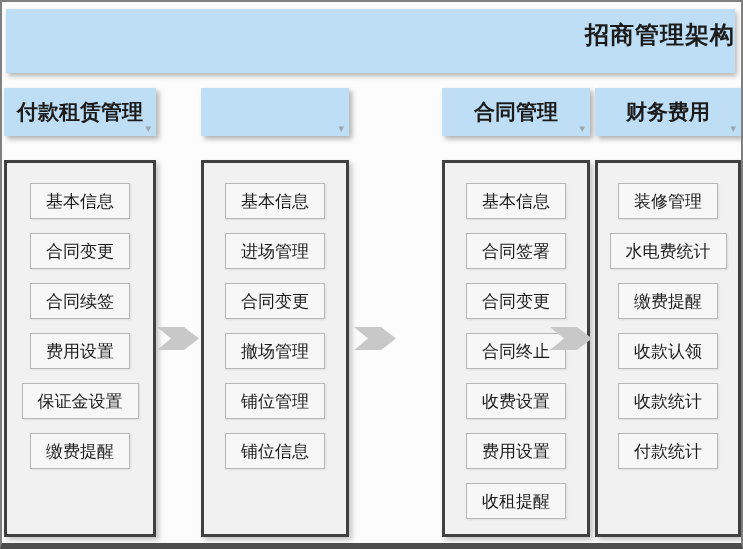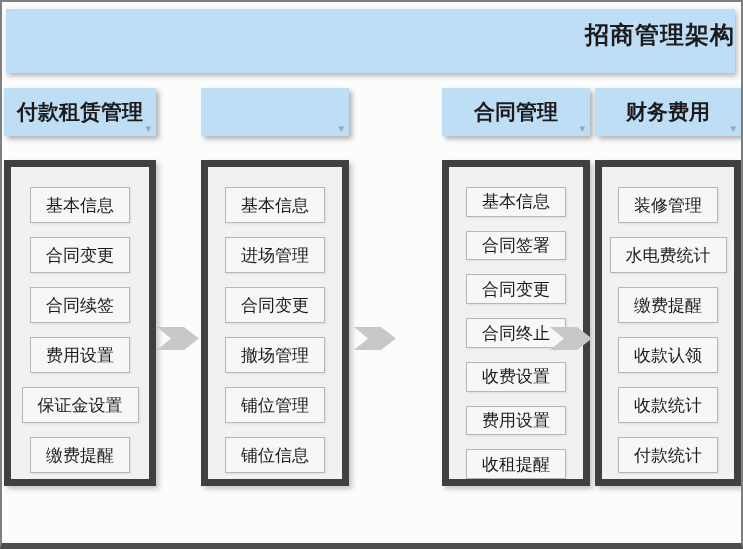--- a/index.html
+++ b/index.html
@@ -43,23 +43,23 @@
     cursor: pointer;
   }
   .caret {
     position: absolute; right: 5px; bottom: 2px;
     font-size: 11px; line-height: 1;
     color: #9aa7b0; font-weight: normal;
   }
 
   .panel {
     position: absolute; top: 72px; left: 0;
-    width: 100%; height: 326px;
+    width: 100%; height: 377px;
     background: var(--panel-bg, #f1f1f1);
-    border: 7px solid #404040;
+    border: 3px solid #404040;
     box-shadow: 3px 3px 5px rgba(0,0,0,0.22);
     display: flex; flex-direction: column; align-items: center;
     padding-top: 20px; gap: 14px;
   }
 
   .item {
     min-width: 100px; height: 36px; padding: 0 15px;
     background: var(--item-bg, #f7f7f7);
     border: 1px solid var(--item-border, #b7b7b7);
     display: flex; align-items: center; justify-content: center;

